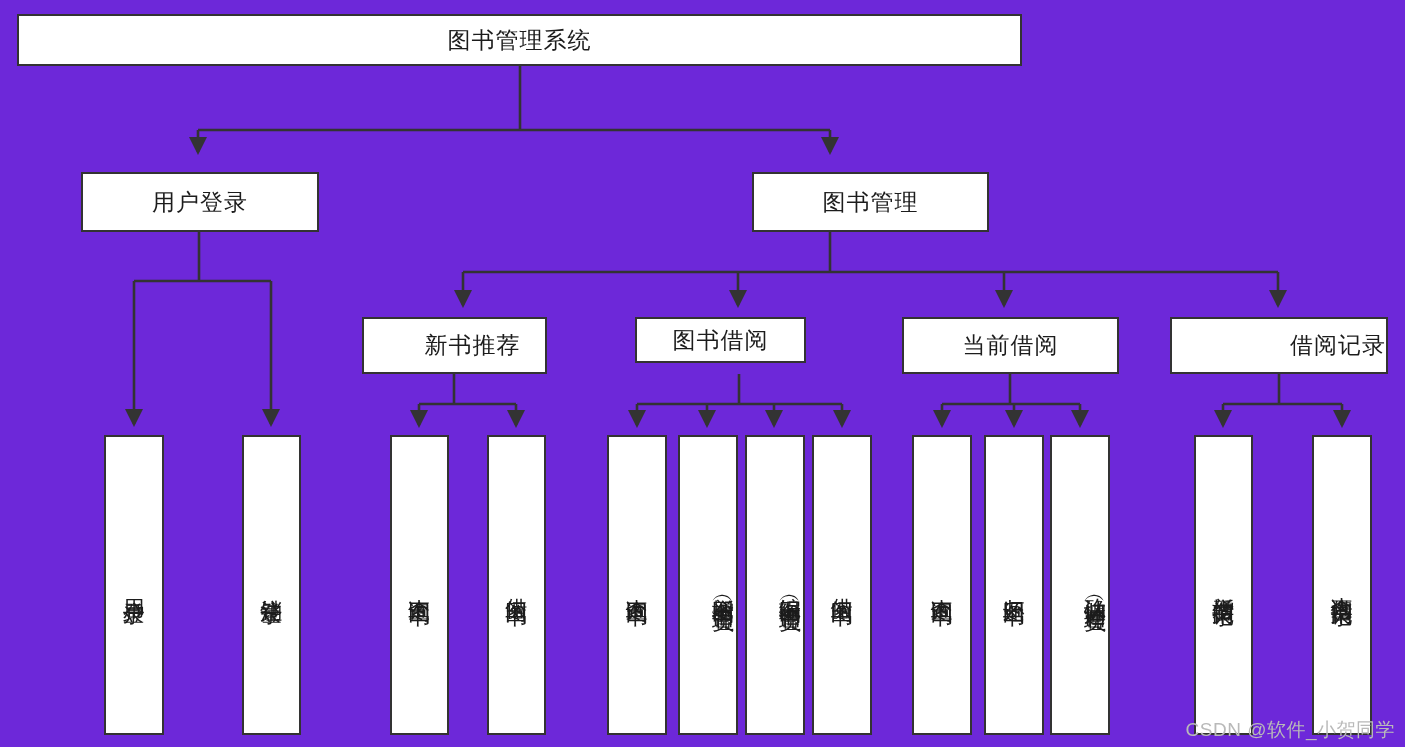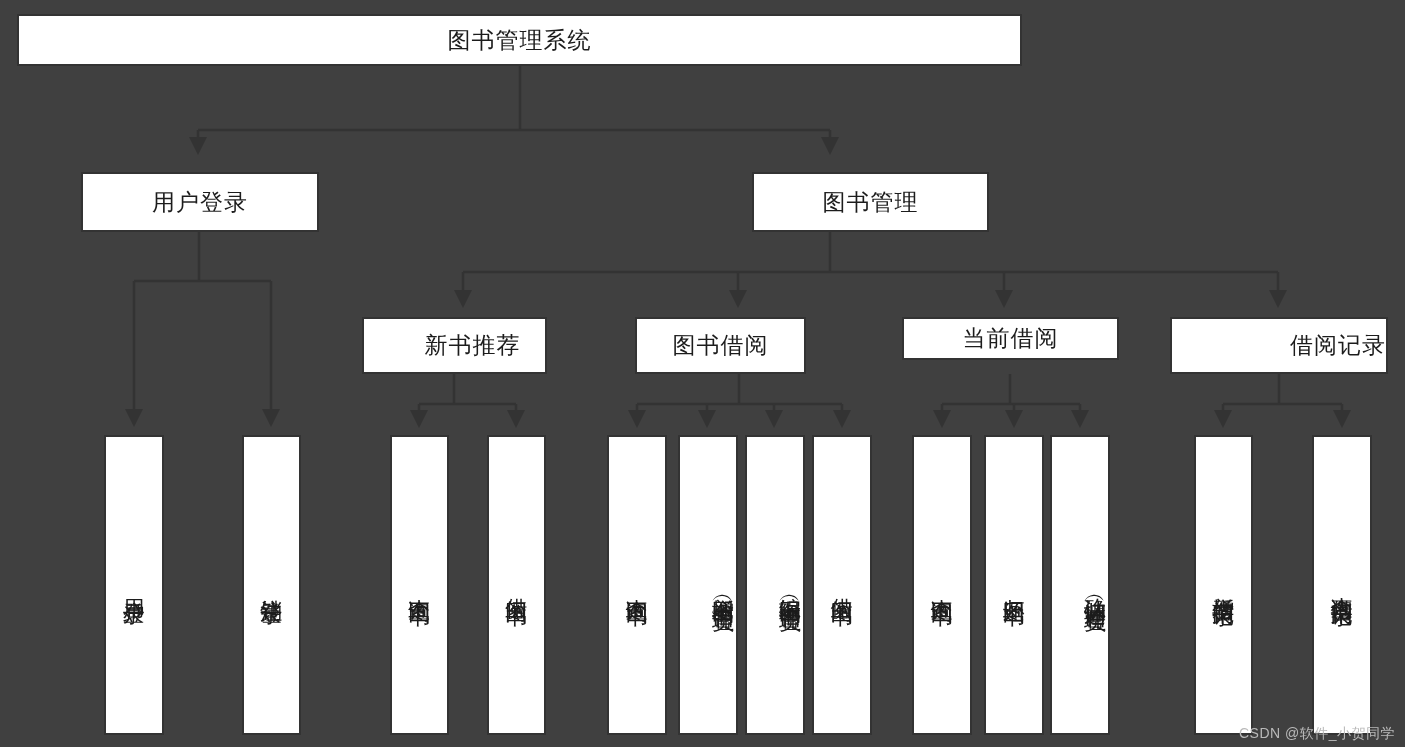--- a/index.html
+++ b/index.html
@@ -7,21 +7,21 @@
     padding: 0;
     background: #ffffff;
   }
   body {
     font-family: "Liberation Sans", "DejaVu Sans", sans-serif;
   }
   #canvas {
     position: relative;
     width: 1405px;
     height: 747px;
-    background: #404040;
+    background: #6d28d9;
     overflow: hidden;
   }
   #edges {
     position: absolute;
     left: 0;
     top: 0;
     width: 1405px;
     height: 747px;
     pointer-events: none;
   }
@@ -54,21 +54,21 @@
     align-items: center;
     padding-top: 0;
   }
   .node-label {
     display: block;
   }
   .watermark {
     position: absolute;
     right: 10px;
     bottom: 4px;
-    font-size: 14px;
+    font-size: 19px;
     color: #b9b9b9;
     letter-spacing: 0.5px;
     white-space: nowrap;
     font-family: "Liberation Sans", "DejaVu Sans", sans-serif;
   }
 </style>
 </head>
 <body>
 
 <div id="canvas">
@@ -132,25 +132,25 @@
   </div>
 
   <div class="node horiz" style="left:712px; top:172px; width:237px; height:60px;margin-left:40px;">
     <span class="node-label">图书管理</span>
   </div>
 
   <div class="node horiz" style="left:362px; top:317px; width:185px; height:57px;padding-left:36px;">
     <span class="node-label">新书推荐</span>
   </div>
 
-  <div class="node horiz" style="left:635px; top:317px; width:171px; height:57px;">
+  <div class="node horiz" style="left:635px; top:317px; width:171px; height:46px;">
     <span class="node-label">图书借阅</span>
   </div>
 
-  <div class="node horiz" style="left:902px; top:317px; width:217px; height:43px;">
+  <div class="node horiz" style="left:902px; top:317px; width:217px; height:57px;">
     <span class="node-label">当前借阅</span>
   </div>
 
   <div class="node horiz" style="left:1170px; top:317px; width:218px; height:57px;justify-content:flex-end;">
     <span class="node-label">借阅记录</span>
   </div>
 
   <div class="node vert mid" style="left:104px; top:435px; width:60px; height:300px;">
     <span class="node-label">用户登录</span>
   </div>

